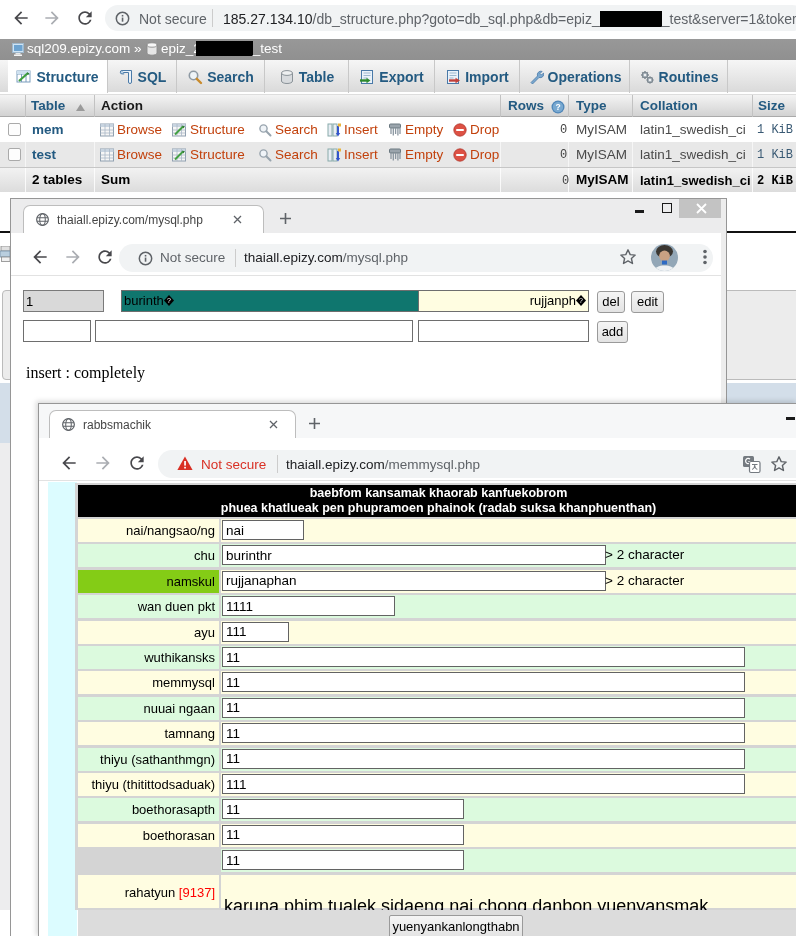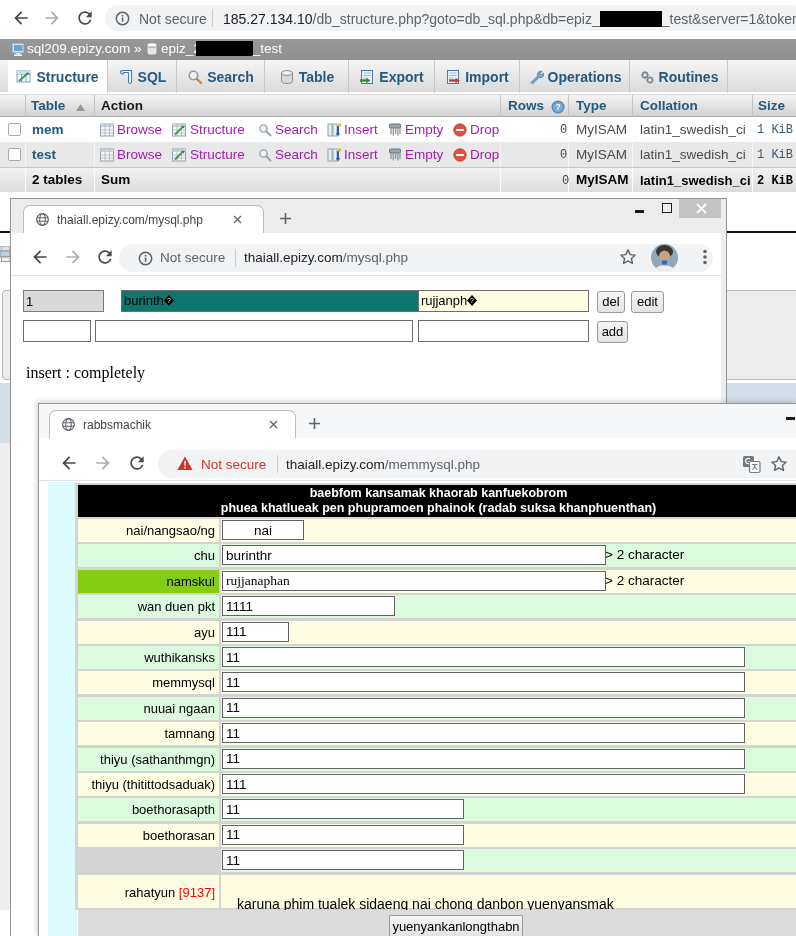--- a/index.html
+++ b/index.html
@@ -16,21 +16,21 @@
 
 #ptabs{position:absolute;left:0;top:60px;width:796px;height:33px;background:linear-gradient(#f6f6f6,#dadada);border-bottom:1px solid #fff}
 .ptab{position:absolute;top:0;height:33px;display:flex;align-items:center;justify-content:center;gap:4px;border-right:1px solid #c8c8c8;font-size:14px;font-weight:bold;color:#235a81}
 .ptab.act{background:#fff;border-right:1px solid #c8c8c8}
 
 #ptbl{position:absolute;left:0;top:94px;width:796px}
 #ptbl .hd{position:absolute;background:linear-gradient(#f4f4f4,#d2d2d2);border-top:1px solid #ddd;border-bottom:1px solid #aaa;height:23px}
 .hcell{position:absolute;font-size:13.5px;font-weight:bold;color:#235a81;top:3px}
 .vline{position:absolute;width:1px;background:#bbb}
 .prow{position:absolute;left:0;width:796px;height:25px}
-.lnk{color:#a21caf;font-size:13.5px;text-decoration:none}
+.lnk{color:#c2410c;font-size:13.5px;text-decoration:none}
 .tname{color:#235a81;font-weight:bold;font-size:13.5px}
 .num{font-family:"Liberation Mono",monospace;font-size:12px;color:#444}
 .cbx{width:13px;height:13px;border:1px solid #aaa;border-radius:2px;background:#fdfdfd}
 
 .win{position:absolute;background:#fff;border:1px solid #969696;box-shadow:0 2px 6px rgba(0,0,0,.25)}
 .tstrip{position:absolute;left:0;top:0;width:100%;background:#ececed}
 .tab{position:absolute;background:#fff;border:1px solid #bdbdbd;border-bottom:none;border-radius:7px 7px 0 0;display:flex;align-items:center}
 .tabtxt{font-size:12px;color:#454545;white-space:nowrap;overflow:hidden}
 .tbar{position:absolute;left:0;width:100%;background:#fff;border-bottom:1px solid #e2e2e2}
 .inp{position:absolute;border:1px solid #6e6e6e;background:#fff;font-size:13px;font-family:"Liberation Sans",sans-serif;padding:0 2px;line-height:18px}
@@ -363,21 +363,21 @@
           <circle cx="9" cy="9" r="1.8" fill="#5f6368"></circle>
           <circle cx="9" cy="14.5" r="1.8" fill="#5f6368"></circle>
         </svg>
  </div>
  <div class="abs" style="top:77px;left:0;width:100%;height:668px;background:#fff">
   <input class="inp" style="left: 12px; top: 14px; width: 81px; height: 22px; background: rgb(217, 217, 217); border-color: rgb(122, 122, 122);" value="1">
   <div class="inp abs" style="left:110px;top:14px;width:368px;height:22px;background:#0f766e;line-height:20px">burinth<svg width="10" height="11" viewBox="0 0 10 11" style="vertical-align:-1px">
             <path d="M5 0 10 5.5 5 11 0 5.5z" fill="#000"></path>
             <text x="5" y="8" font-size="7" fill="#fff" text-anchor="middle" font-family="Liberation Sans">?</text>
           </svg></div>
-  <div class="inp abs" style="left:407px;top:14px;width:171px;height:22px;background:#fffde1;line-height:20px;text-align:left">rujjanph<svg width="10" height="11" viewBox="0 0 10 11" style="vertical-align:-1px">
+  <div class="inp abs" style="left:407px;top:14px;width:171px;height:22px;background:#fffde1;line-height:20px;text-align:right">rujjanph<svg width="10" height="11" viewBox="0 0 10 11" style="vertical-align:-1px">
             <path d="M5 0 10 5.5 5 11 0 5.5z" fill="#000"></path>
             <text x="5" y="8" font-size="7" fill="#fff" text-anchor="middle" font-family="Liberation Sans">?</text>
           </svg></div>
   <div class="btn" style="left:586px;top:15px;width:28px;height:22px;line-height:20px">del</div>
   <div class="btn" style="left:620px;top:15px;width:33px;height:22px;line-height:20px">edit</div>
   <input class="inp" style="left: 12px; top: 44px; width: 68px; height: 22px;">
   <input class="inp" style="left: 84px; top: 44px; width: 318px; height: 22px;">
   <input class="inp" style="left: 407px; top: 44px; width: 171px; height: 22px;">
   <div class="btn" style="left:586px;top:45px;width:31px;height:22px;line-height:20px">add</div>
   <div class="abs" style="left:15px;top:88px;font-family:'Liberation Serif',serif;font-size:16px;color:#000">insert : completely</div>
@@ -432,29 +432,29 @@
           <path d="M9 1.8l2.2 4.8 5 .5-3.8 3.4 1.1 5L9 12.9l-4.5 2.6 1.1-5L1.8 7.1l5-.5z" fill="none" stroke="#5f6368" stroke-width="1.4" stroke-linejoin="round"></path>
         </svg>
  </div>
  <div class="abs" style="top:77px;left:0;width:100%;height:458px;background:#fff">
   <div class="abs" style="left:9px;top:1px;width:29px;height:457px;background:#dcfcff"></div>
   <div id="form3" class="abs" style="left:39px;top:2px;width:721px;height:456px">
           <div class="abs" style="left:-3px;top:0;width:724px;height:427px;background:#d4d4d4"></div>
           <div class="abs" style="left:0;top:1.5px;width:721px;height:32px;background:#000;color:#fff;font-weight:bold;font-size:12.5px;text-align:center;line-height:15px;padding-top:1px">baebfom kansamak khaorab kanfuekobrom<br>phuea khatlueak pen phupramoen phainok (radab suksa khanphuenthan)</div>
 <div class="frow" style="top:36.0px">
             <div class="flab" style="background:#fffde1">nai/nangsao/ng</div>
-            <div class="fin" style="background:#fffde1"><input class="w3inp" style="width: 82px; text-align: center;" value="nai"></div>
+            <div class="fin" style="background:#fffde1"><input class="w3inp" style="width: 82px;" value="nai"></div>
           </div>
 <div class="frow" style="top:61.4px">
             <div class="flab" style="background:#dcfade">chu</div>
             <div class="fin" style="background:#dcfade"><input class="w3inp" style="width: 384px;" value="burinthr"><span class="abs" style="left:384px;top:3px;font-size:13.5px">&gt; 2 character</span></div>
           </div>
 <div class="frow" style="top:86.8px">
             <div class="flab" style="background:#84cc16">namskul</div>
-            <div class="fin" style="background:#fffde1"><input class="w3inp" style="width: 384px; font-family: Liberation Serif, serif;" value="rujjanaphan"><span class="abs" style="left:384px;top:3px;font-size:13.5px">&gt; 2 character</span></div>
+            <div class="fin" style="background:#fffde1"><input class="w3inp" style="width: 384px;" value="rujjanaphan"><span class="abs" style="left:384px;top:3px;font-size:13.5px">&gt; 2 character</span></div>
           </div>
 <div class="frow" style="top:112.2px">
             <div class="flab" style="background:#dcfade">wan duen pkt</div>
             <div class="fin" style="background:#dcfade"><input class="w3inp" style="width: 173px;" value="1111"></div>
           </div>
 <div class="frow" style="top:137.6px">
             <div class="flab" style="background:#fffde1">ayu</div>
             <div class="fin" style="background:#fffde1"><input class="w3inp" style="width: 67px;" value="111"></div>
           </div>
 <div class="frow" style="top:163.0px">
@@ -487,21 +487,21 @@
           </div>
 <div class="frow" style="top:340.8px">
             <div class="flab" style="background:#fffde1">boethorasan</div>
             <div class="fin" style="background:#fffde1"><input class="w3inp" style="width: 242px;" value="11"></div>
           </div>
 <div class="frow" style="top:366.2px">
             <div class="fin" style="background:#dcfade"><input class="w3inp" style="width: 242px;" value="11"></div>
           </div>
 <div class="frow" style="top:391.6px;height:33px">
             <div class="flab" style="background:#fffde1;height:33px;padding-top:10px">rahatyun <span style="color:#f00">[9137]</span></div>
-            <div class="fin" style="background:#fffde1;height:33px"><div class="abs" style="left:16px;top:21px;font-size:14px">karuna phim tualek sidaeng nai chong danbon yuenyansmak</div></div>
+            <div class="fin" style="background:#fffde1;height:33px"><div class="abs" style="left:3px;top:21px;font-size:18px">karuna phim tualek sidaeng nai chong danbon yuenyansmak</div></div>
           </div>
 <div class="abs" style="left:0;top:426.5px;width:721px;height:32px;background:#dcdcdc">
             <div class="btn" style="left:311px;top:5.5px;width:134px;height:23px;line-height:21px;border-radius:2px">yuenyankanlongthabn</div>
           </div>
         </div>
  </div>
 </div>
 </div>
 
 </body></html>

